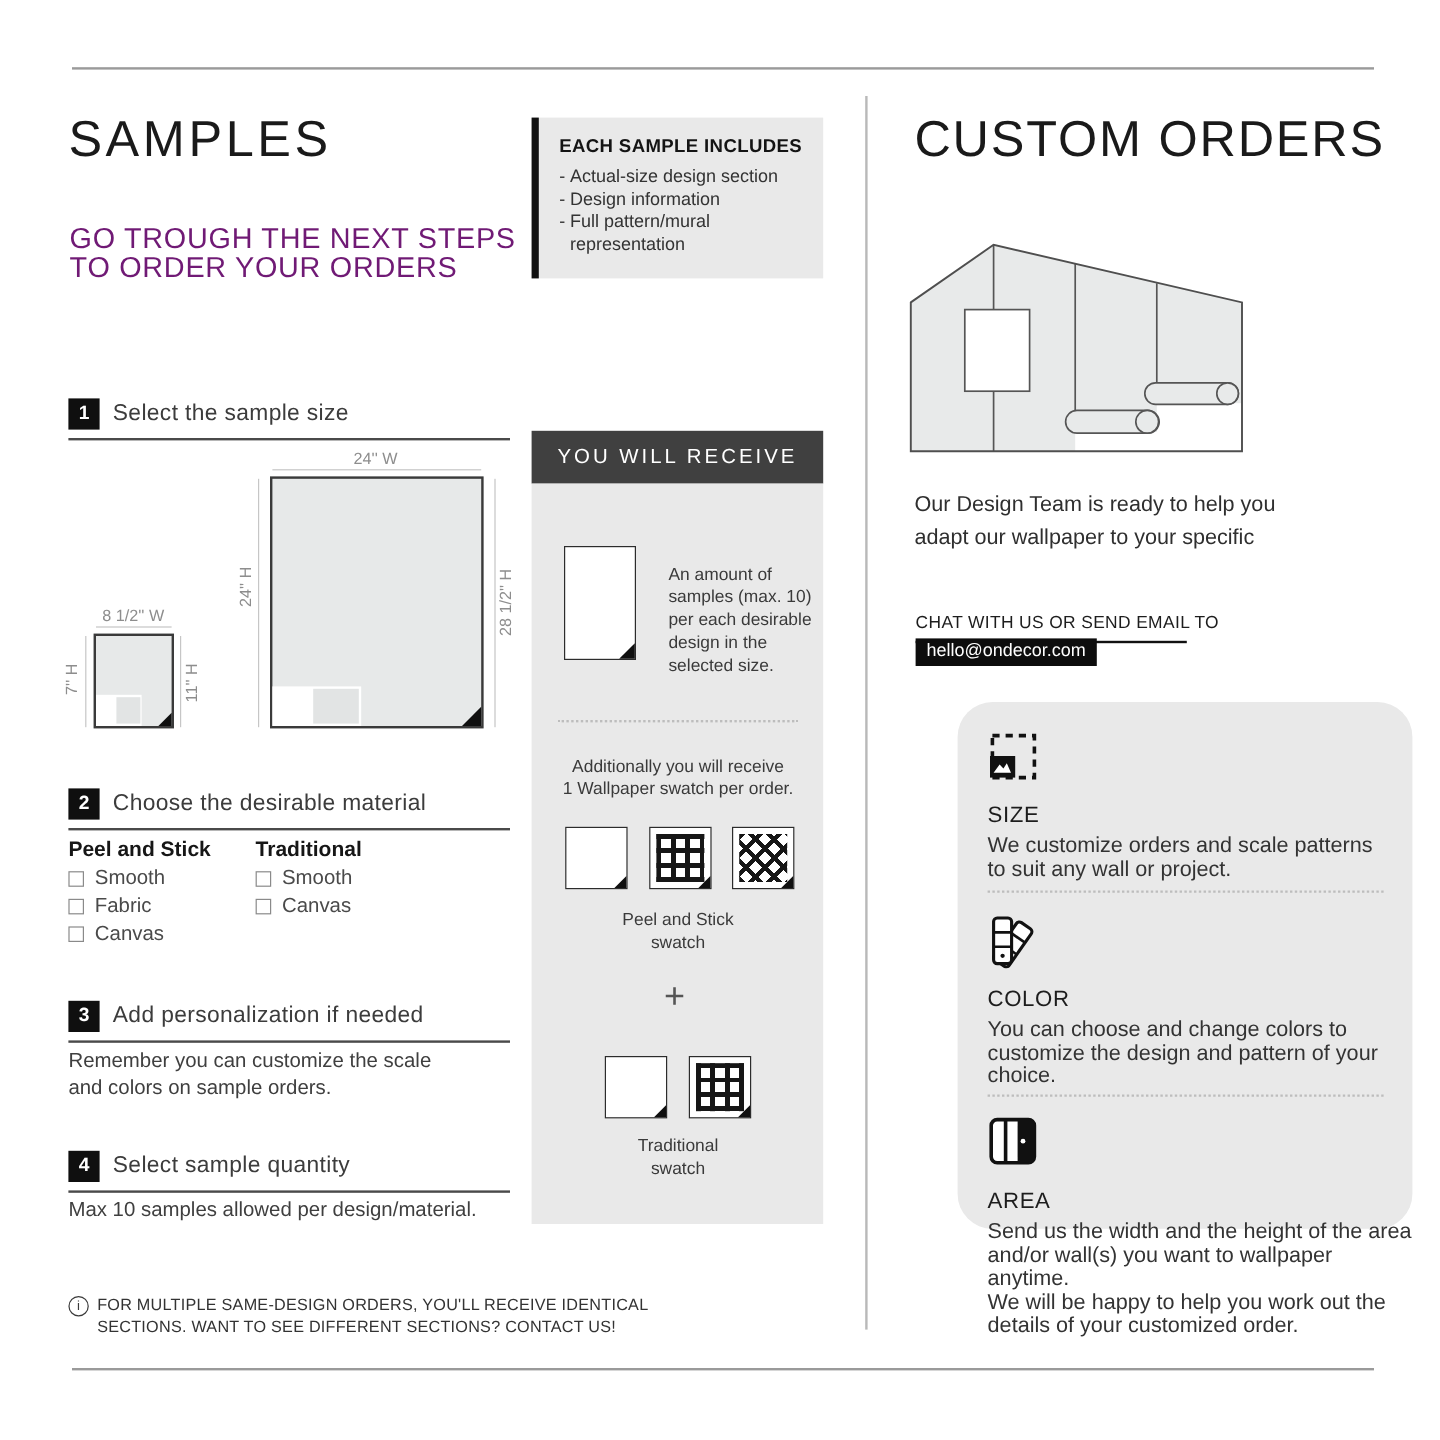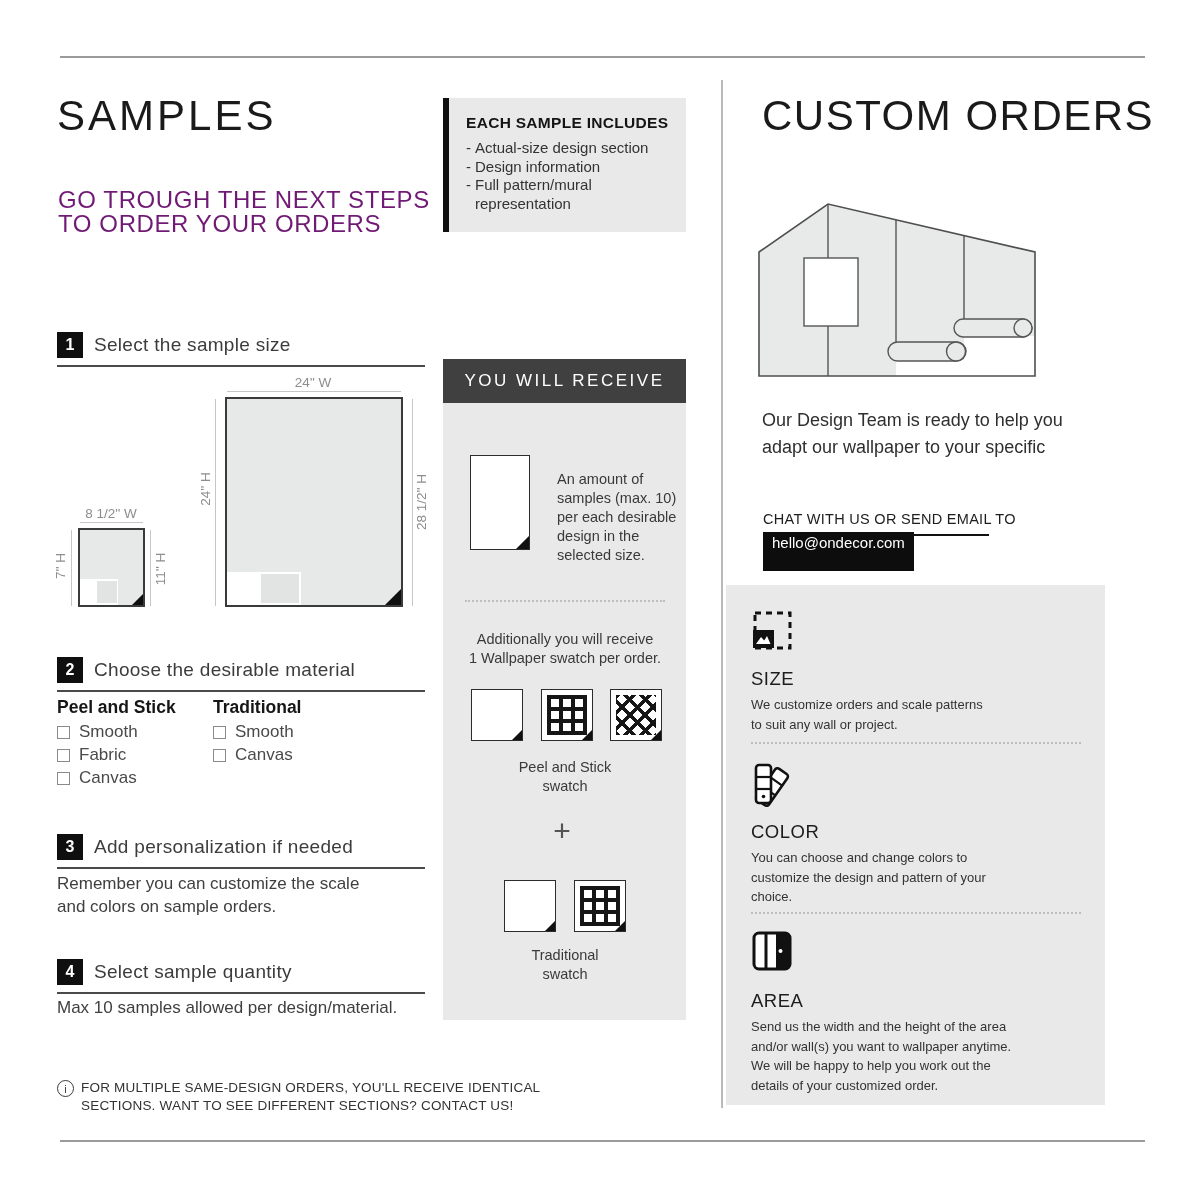--- a/index.html
+++ b/index.html
@@ -61,25 +61,25 @@
 
   .swatch { position:absolute; width:52px; height:52px; background:#fff; border:1.5px solid #2c2c2c; }
   .pattern { position:absolute; inset:5px; }
   .grid-pattern { background-image:repeating-linear-gradient(to right,#161616 0 4px,transparent 4px 12px),repeating-linear-gradient(to bottom,#161616 0 4px,transparent 4px 12px); }
   .cross-pattern { background-image:repeating-linear-gradient(45deg,#161616 0 3.5px,transparent 3.5px 11px),repeating-linear-gradient(135deg,#161616 0 3.5px,transparent 3.5px 11px); }
   .plus-sign { position:absolute; font-size:30px; font-weight:300; color:#555; transform:translate(-50%,-50%); }
 
   .intro { position:absolute; font-size:18px; color:#2f2f2f; line-height:26.5px; }
   .intro span { display:block; }
   .chat-label { position:absolute; width:226px; font-size:14.5px; color:#1d1d1d; letter-spacing:.3px; border-bottom:2px solid #111; padding-bottom:7px; white-space:nowrap; }
-  .email-box { position:absolute; background:#0d0d0d; color:#fff; font-size:15px; padding:2px 9px 20px 9px; white-space:nowrap; cursor:pointer; }
-
-  .custom-panel { position:absolute; left:726px; top:585px; width:379px; height:520px; background:#e9e9e9; }
+  .email-box { position:absolute; background:#0d0d0d; color:#fff; font-size:15px; padding:2px 9px 4px 9px; white-space:nowrap; cursor:pointer; }
+
+  .custom-panel { position:absolute; left:798px; top:585px; width:379px; height:439px; background:#e9e9e9;border-radius:29px; }
   .feature-title { position:absolute; font-size:18.5px; color:#1d1d1d; letter-spacing:.5px; }
-  .feature-text { position:absolute; font-size:13px; color:#333; line-height:19.5px; }
+  .feature-text { position:absolute; font-size:18px; color:#333; line-height:19.5px; }
   .feature-text span { display:block; }
   .feature-icon { position:absolute; }
 </style>
 </head>
 <body>
 
 <div class="canvas">
 
   <div class="rule" style="top:56px"></div>
   <div class="rule" style="top:1140px"></div>

